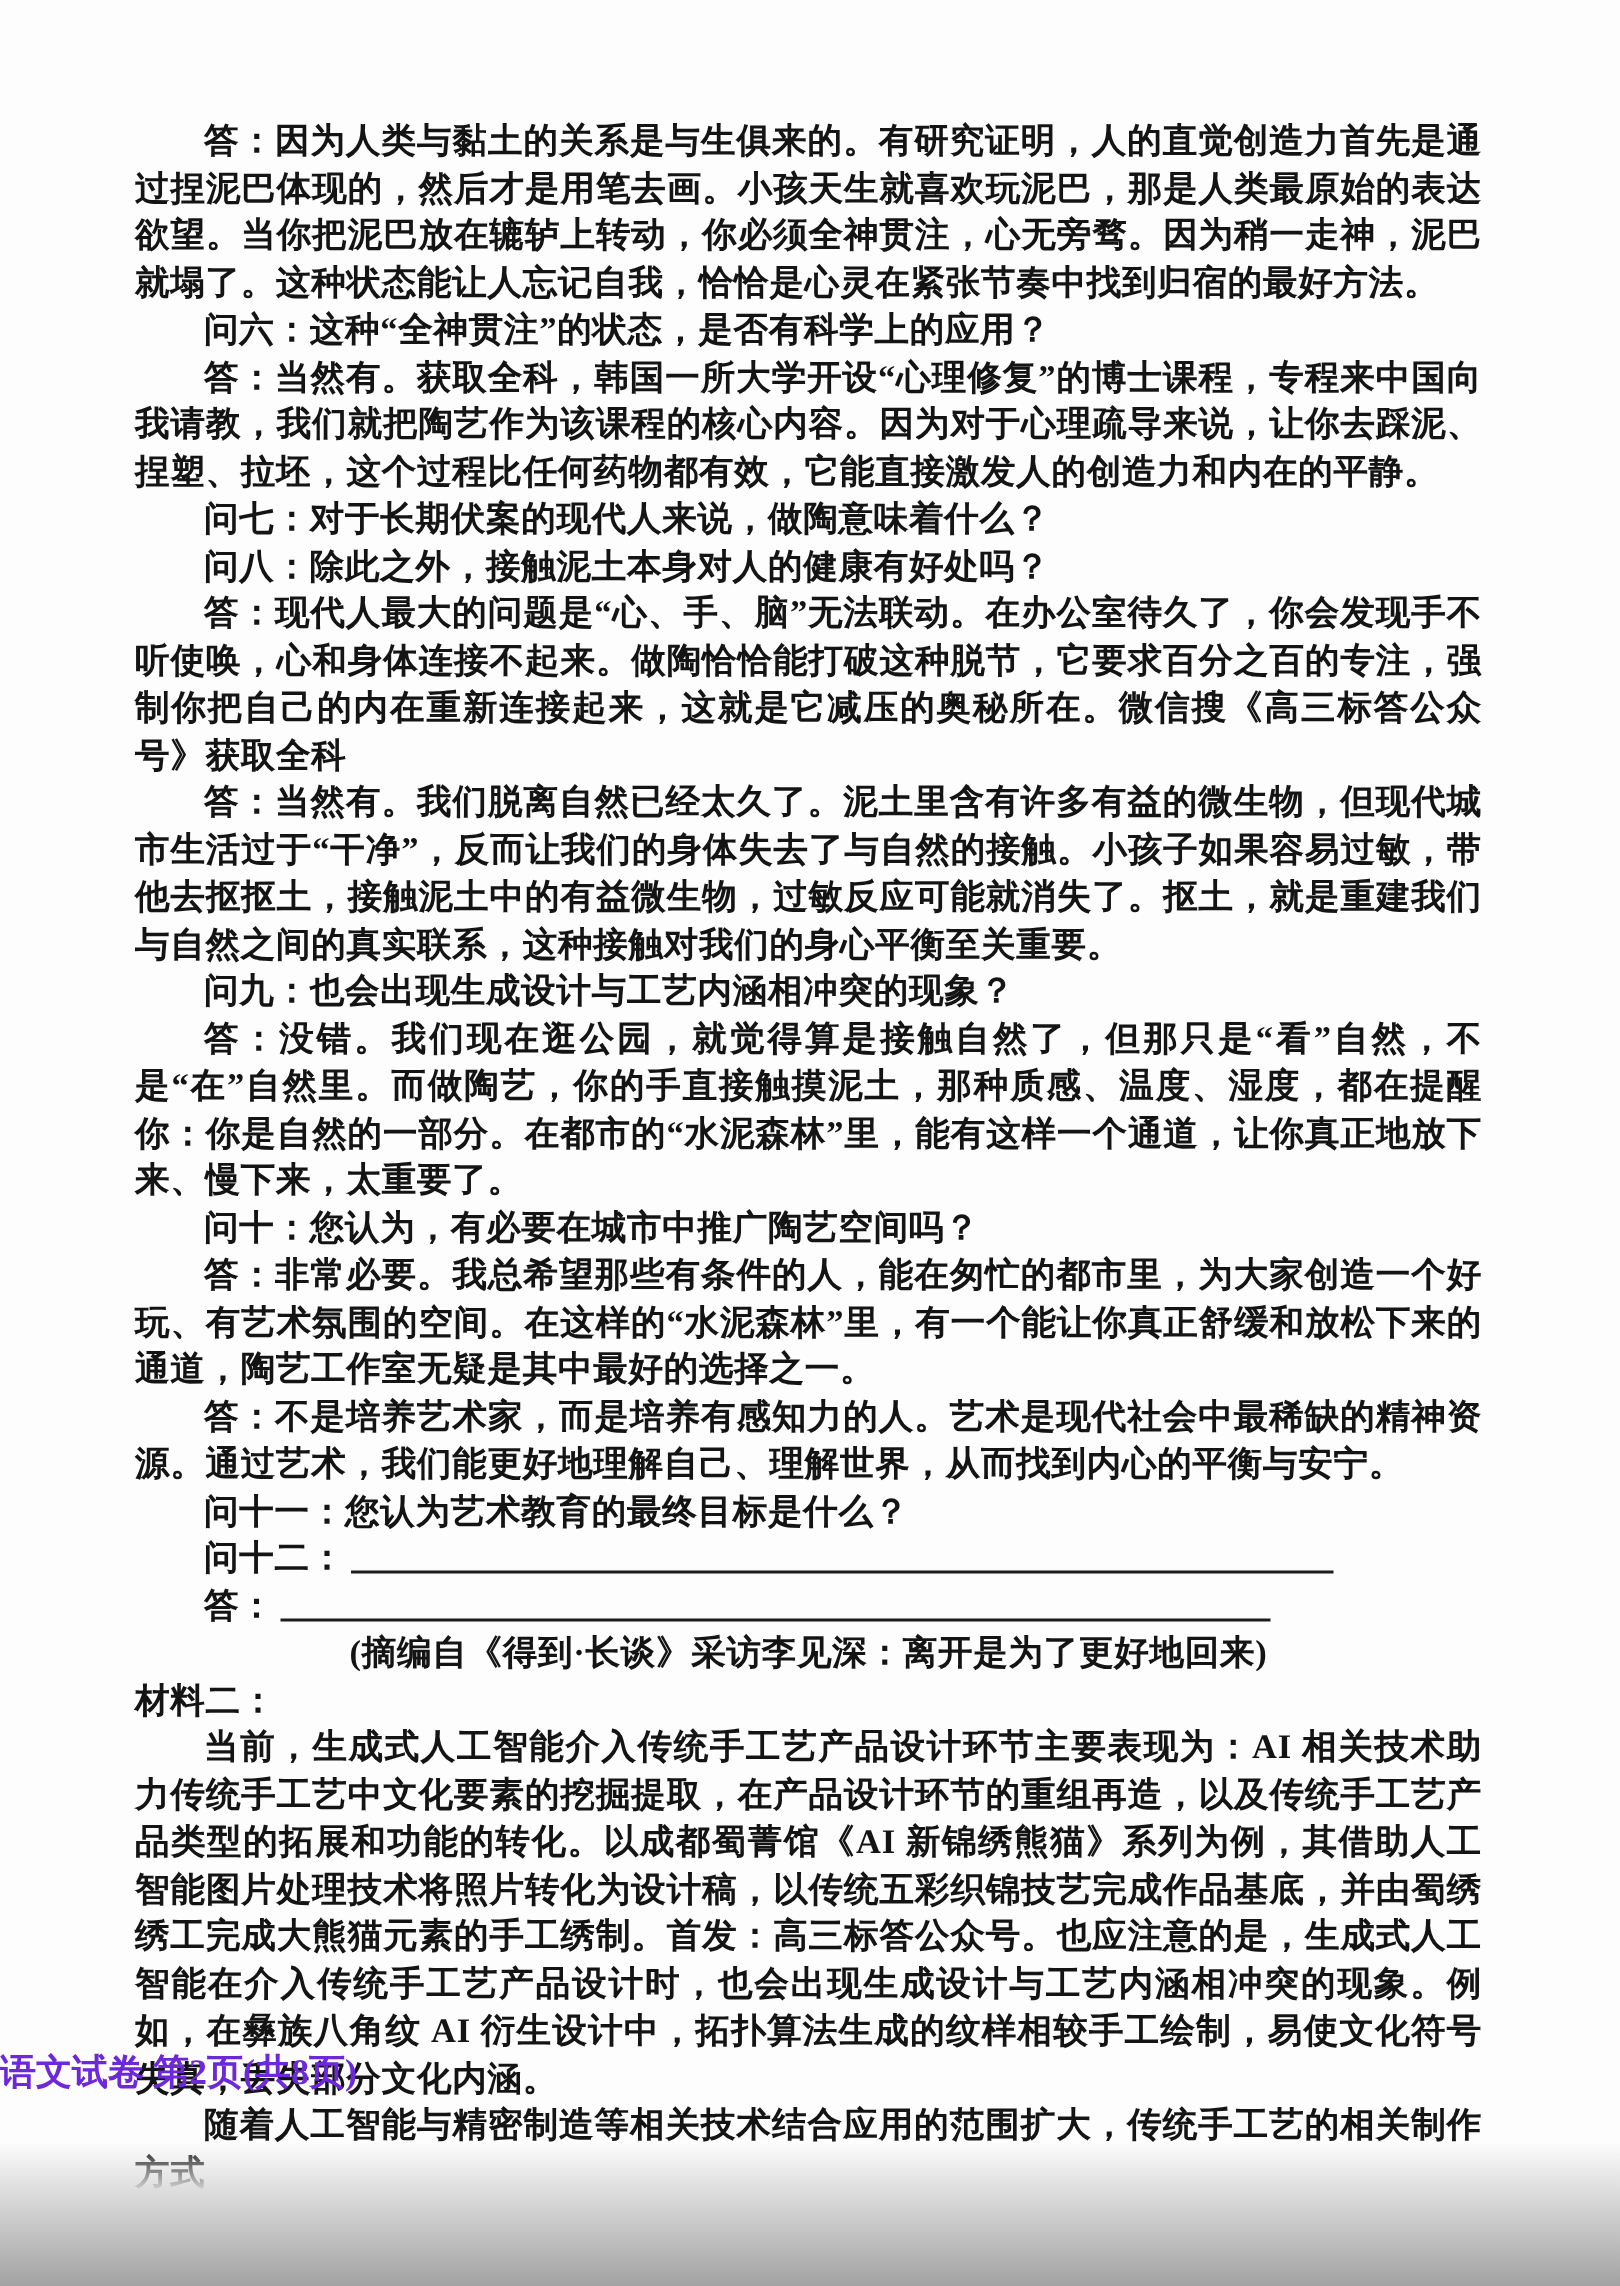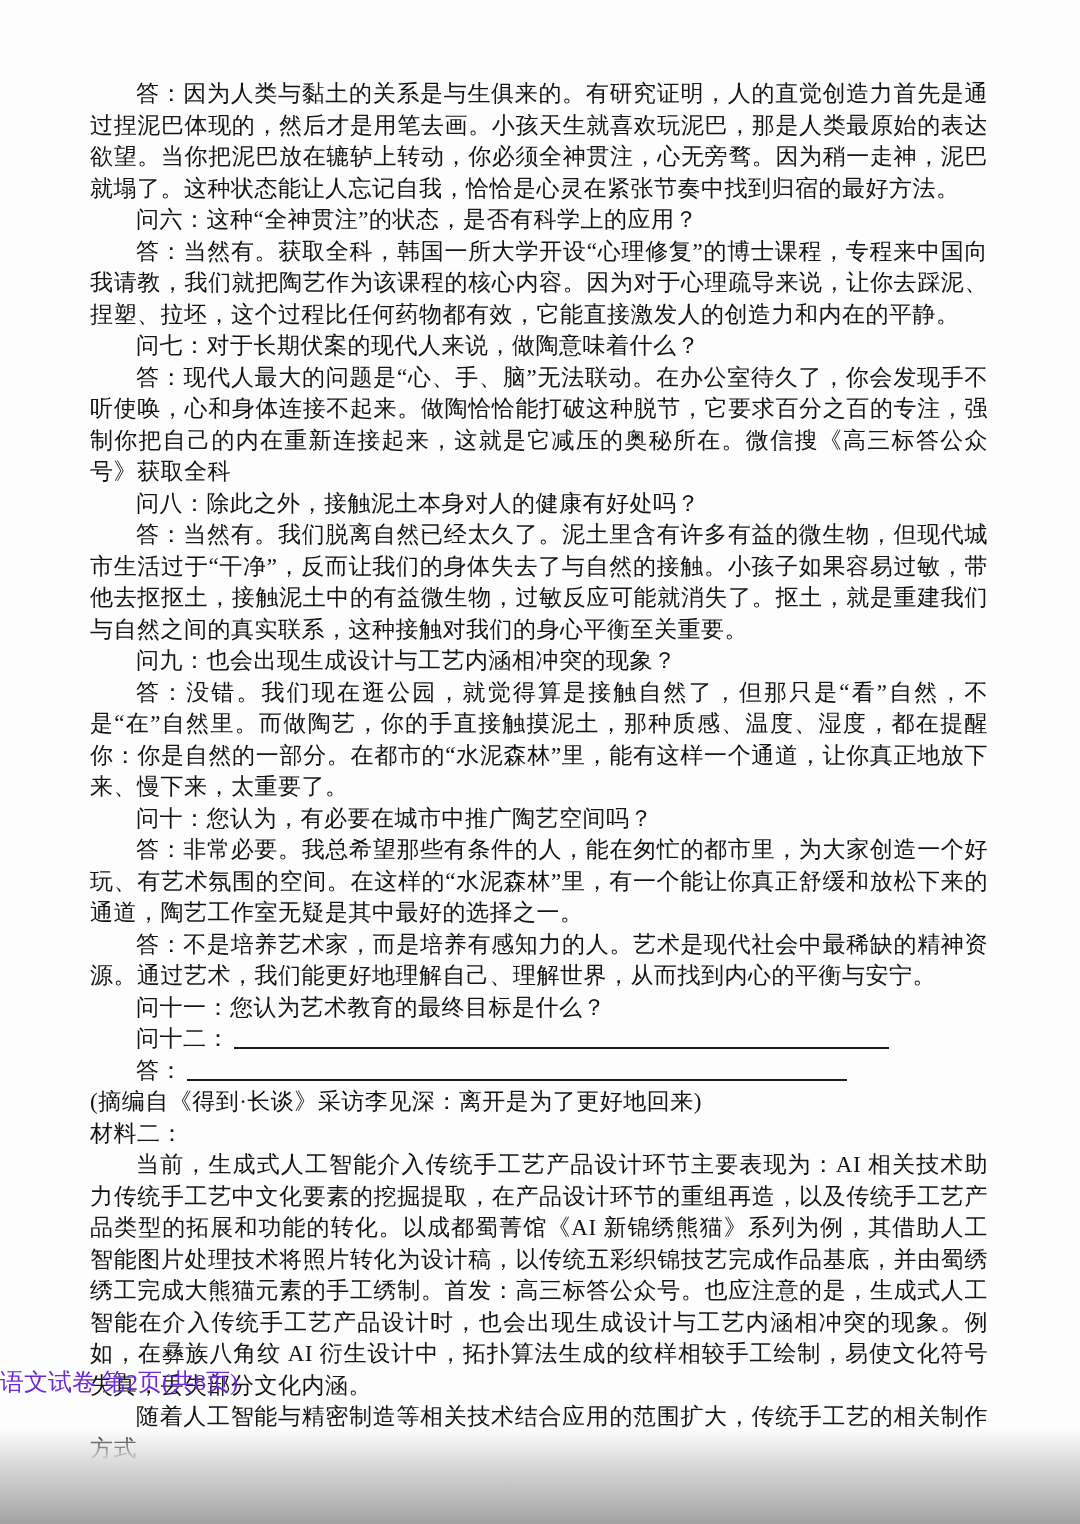--- a/index.html
+++ b/index.html
@@ -9,37 +9,38 @@
     background: #ffffff;
     font-family: "Liberation Serif", "DejaVu Serif", serif;
     color: #141414;
     overflow: hidden;
   }
   .page {
     position: relative;
     width: 1080px;
     height: 1524px;
     background: #fdfdfd;
+    font-weight: bold;
   }
   .content {
     position: absolute;
     top: 78px;
     left: 90px;
     width: 898px;
   }
   .para {
     font-size: 23px;
     line-height: 31.5px;
     text-align: justify;
     text-indent: 2em;
     letter-spacing: 0.5px;
   }
   .no-indent { text-indent: 0; }
   .attribution {
-    text-align: left;
+    text-align: center;
     text-indent: 0;
   }
   .blank-underline {
     display: inline-block;
     width: 655px;
     height: 20px;
     border-bottom: 2px solid #1c1c1c;
     vertical-align: -3px;
     margin-left: 4px;
   }
@@ -66,22 +67,22 @@
 </head>
 <body>
 
 <div class="page">
   <div class="content">
 
     <p class="para">答：因为人类与黏土的关系是与生俱来的。有研究证明，人的直觉创造力首先是通过捏泥巴体现的，然后才是用笔去画。小孩天生就喜欢玩泥巴，那是人类最原始的表达欲望。当你把泥巴放在辘轳上转动，你必须全神贯注，心无旁骛。因为稍一走神，泥巴就塌了。这种状态能让人忘记自我，恰恰是心灵在紧张节奏中找到归宿的最好方法。</p>
     <p class="para">问六：这种“全神贯注”的状态，是否有科学上的应用？</p>
     <p class="para">答：当然有。获取全科，韩国一所大学开设“心理修复”的博士课程，专程来中国向我请教，我们就把陶艺作为该课程的核心内容。因为对于心理疏导来说，让你去踩泥、捏塑、拉坯，这个过程比任何药物都有效，它能直接激发人的创造力和内在的平静。</p>
     <p class="para">问七：对于长期伏案的现代人来说，做陶意味着什么？</p>
+    <p class="para">问八：除此之外，接触泥土本身对人的健康有好处吗？</p>
     <p class="para">答：现代人最大的问题是“心、手、脑”无法联动。在办公室待久了，你会发现手不听使唤，心和身体连接不起来。做陶恰恰能打破这种脱节，它要求百分之百的专注，强制你把自己的内在重新连接起来，这就是它减压的奥秘所在。微信搜《高三标答公众号》获取全科</p>
-    <p class="para">问八：除此之外，接触泥土本身对人的健康有好处吗？</p>
     <p class="para">答：当然有。我们脱离自然已经太久了。泥土里含有许多有益的微生物，但现代城市生活过于“干净”，反而让我们的身体失去了与自然的接触。小孩子如果容易过敏，带他去抠抠土，接触泥土中的有益微生物，过敏反应可能就消失了。抠土，就是重建我们与自然之间的真实联系，这种接触对我们的身心平衡至关重要。</p>
     <p class="para">问九：也会出现生成设计与工艺内涵相冲突的现象？</p>
     <p class="para">答：没错。我们现在逛公园，就觉得算是接触自然了，但那只是“看”自然，不是“在”自然里。而做陶艺，你的手直接触摸泥土，那种质感、温度、湿度，都在提醒你：你是自然的一部分。在都市的“水泥森林”里，能有这样一个通道，让你真正地放下来、慢下来，太重要了。</p>
     <p class="para">问十：您认为，有必要在城市中推广陶艺空间吗？</p>
     <p class="para">答：非常必要。我总希望那些有条件的人，能在匆忙的都市里，为大家创造一个好玩、有艺术氛围的空间。在这样的“水泥森林”里，有一个能让你真正舒缓和放松下来的通道，陶艺工作室无疑是其中最好的选择之一。</p>
     <p class="para">答：不是培养艺术家，而是培养有感知力的人。艺术是现代社会中最稀缺的精神资源。通过艺术，我们能更好地理解自己、理解世界，从而找到内心的平衡与安宁。</p>
     <p class="para">问十一：您认为艺术教育的最终目标是什么？</p>
 
     <p class="para"><span>问十二：</span><span class="blank-underline"></span></p>
     <p class="para"><span>答：</span><span class="blank-underline answer"></span></p>

